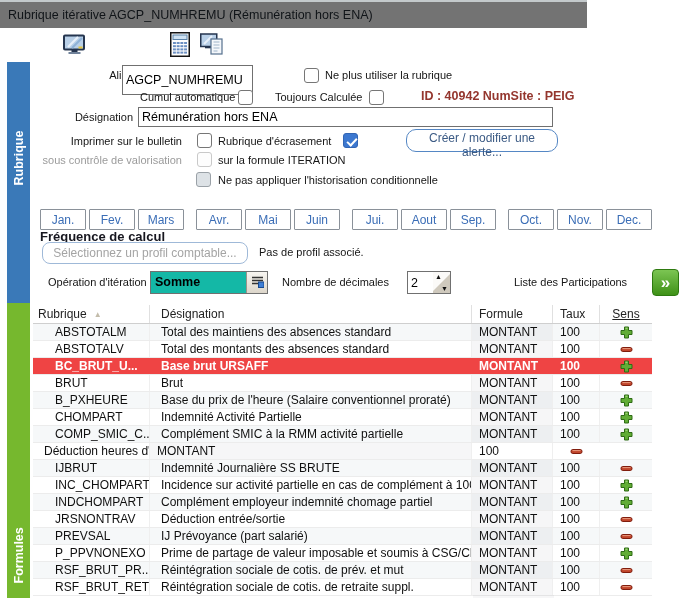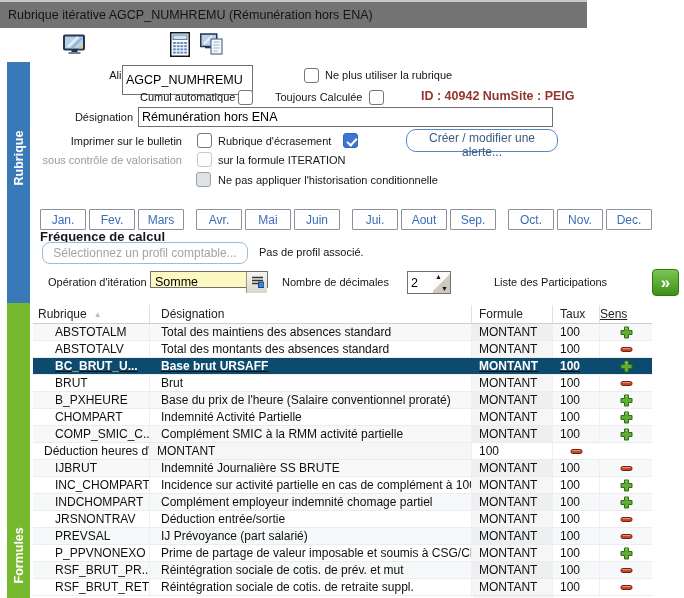--- a/index.html
+++ b/index.html
@@ -64,22 +64,22 @@
   
   .months{position:absolute;left:40px;top:209px;display:flex;}
   .month-btn{
     width:46px;height:21px;margin-right:3px;background:#fff;border:1px solid #8a9199;
     font-family:inherit;font-size:12px;color:#3a6db6;padding:0;cursor:pointer;border-radius:1px;
   }
   .month-btn.qgap{margin-left:9px;}
 
   
   .combo{
-    position:absolute;left:150px;top:271px;width:118px;height:17px;border:1px solid #707070;
-    background:#fef9c3;box-sizing:border-box;cursor:pointer;
+    position:absolute;left:150px;top:271px;width:118px;height:23px;border:1px solid #707070;
+    background:#14b8a6;box-sizing:border-box;cursor:pointer;font-weight:bold;
   }
   .combo .combo-text{position:absolute;left:4px;top:3px;font-size:12.5px;color:#000;}
   .combo .combo-btn{
     position:absolute;right:0;top:0;width:20px;height:21px;
     background:linear-gradient(#f7f5f1,#dcd6ca);border-left:1px solid #9a948a;
     display:flex;align-items:center;justify-content:center;
   }
   .spin-input{left:407px;top:271px;width:27px;height:23px;}
   .spinner{
     position:absolute;left:433px;top:271px;width:18px;height:23px;box-sizing:border-box;
@@ -101,39 +101,39 @@
     position:absolute;left:33px;top:305px;width:619px;height:18px;display:grid;
     grid-template-columns:117px 322px 81px 47px 52px;border-bottom:1px solid #cfcfcf;
     box-sizing:content-box;background:#fff;
   }
   .th{
     font-size:12px;color:#222;display:flex;align-items:center;padding-left:7px;
     border-right:1px solid #e0e0e0;white-space:nowrap;overflow:hidden;cursor:pointer;
   }
   .th.first{padding-left:5px;}
   .th.desig{padding-left:11px;}
-  .th.sens{padding-left:0;border-right:none;text-decoration:underline;}
+  .th.sens{justify-content:center;padding-left:0;border-right:none;text-decoration:underline;}
   .sort-arrow{font-size:8px;color:#c3bcab;margin-left:7px;}
 
   .tbody{position:absolute;left:33px;top:324px;width:619px;}
   .trow{
     display:grid;grid-template-columns:117px 322px 81px 47px 52px;height:17px;
     border-bottom:1px solid #ececec;box-sizing:border-box;cursor:default;
   }
   .trow:nth-child(odd){background:#f6f8f9;}
   .tcell{
     font-size:12px;color:#101010;display:flex;align-items:center;white-space:nowrap;
     overflow:hidden;border-right:1px solid #efefef;
   }
   .tcell.code{padding-left:22px;}
   .tcell.desig{padding-left:11px;}
   .tcell.formule{padding-left:7px;background:rgba(90,100,110,0.055);}
   .tcell.taux{padding-left:7px;}
   .tcell.sens{justify-content:center;border-right:none;}
-  .trow.selected{background:#0c4a6e;text-decoration:underline;}
+  .trow.selected{background:#ef4444;}
   .trow.selected .tcell{color:#fff;font-weight:bold;background:transparent;border-right-color:transparent;}
   .sens-icon{width:13px;height:13px;display:inline-block;line-height:0;}
   .tfill{position:absolute;left:473px;top:595px;width:81px;height:3px;background:rgba(90,100,110,0.055);}
 </style>
 </head>
 <body>
 
 <div class="window">
 
   <div class="titlebar">
@@ -254,21 +254,21 @@
         </svg>
       </span>
     </span>
   </div>
   <span class="lbl" style="left:282px;top:276px;">Nombre de décimales</span>
   <input class="tinput spin-input" value="2" style="">
   <span class="spinner">
     <span class="up">▲</span>
     <span class="dn">▼</span>
   </span>
-  <span class="lbl" style="left:494px;top:276px;">Liste des Participations</span>
+  <span class="lbl" style="left:514px;top:276px;">Liste des Participations</span>
   <button class="go-btn"><span>»</span></button>
 
   <div class="thead">
     <div class="th first">
       <span>Rubrique</span>
       <span class="sort-arrow">▲</span>
     </div>
     <div class="th desig">
         <span>Désignation</span>
       </div>

